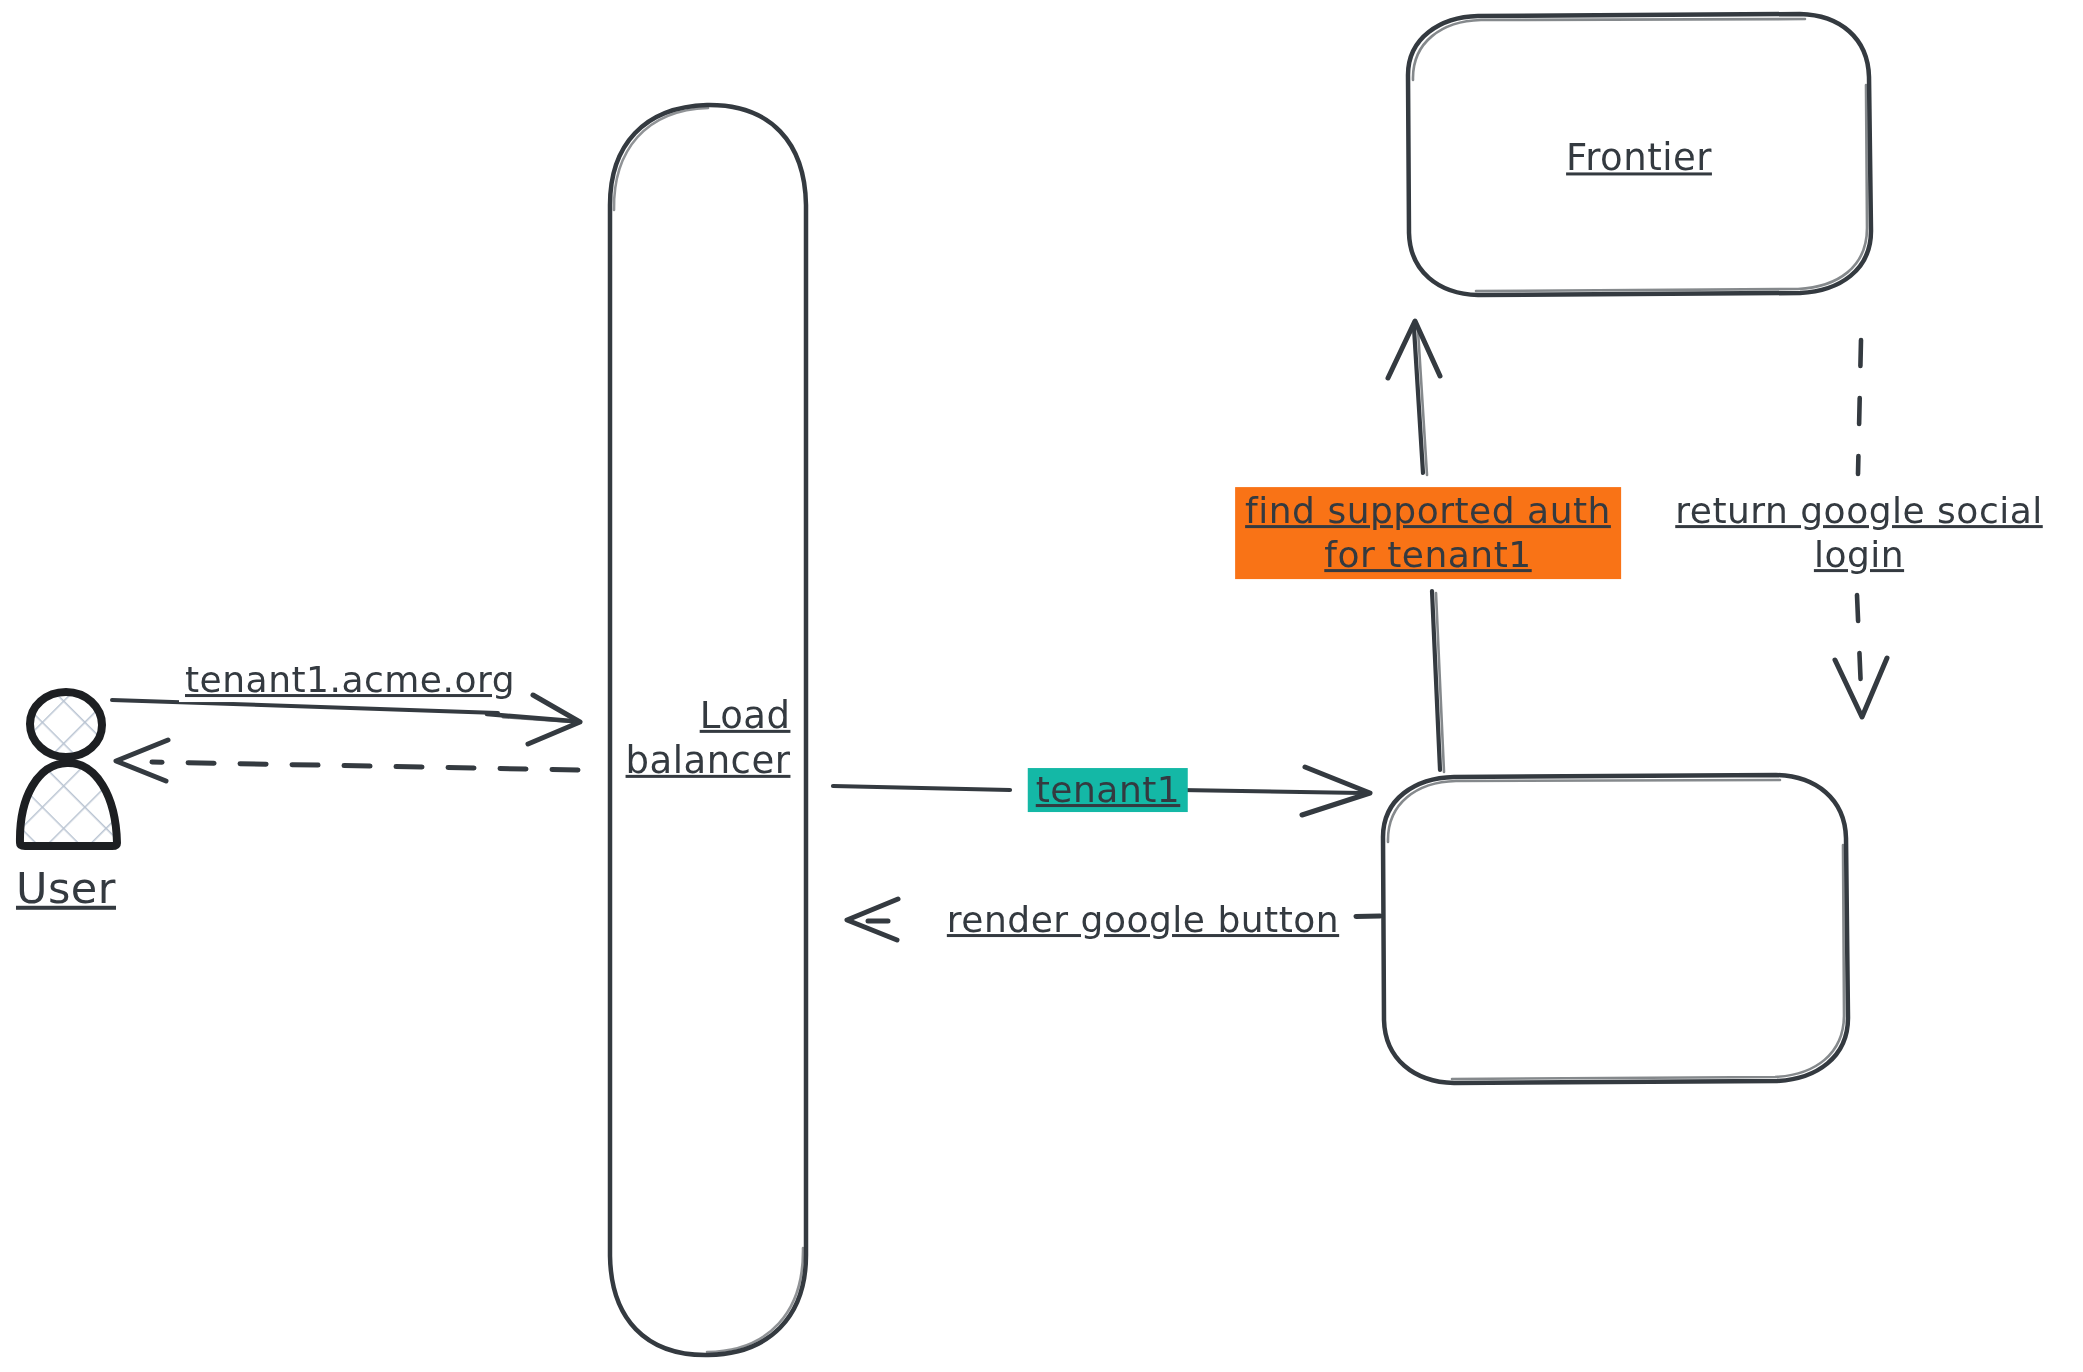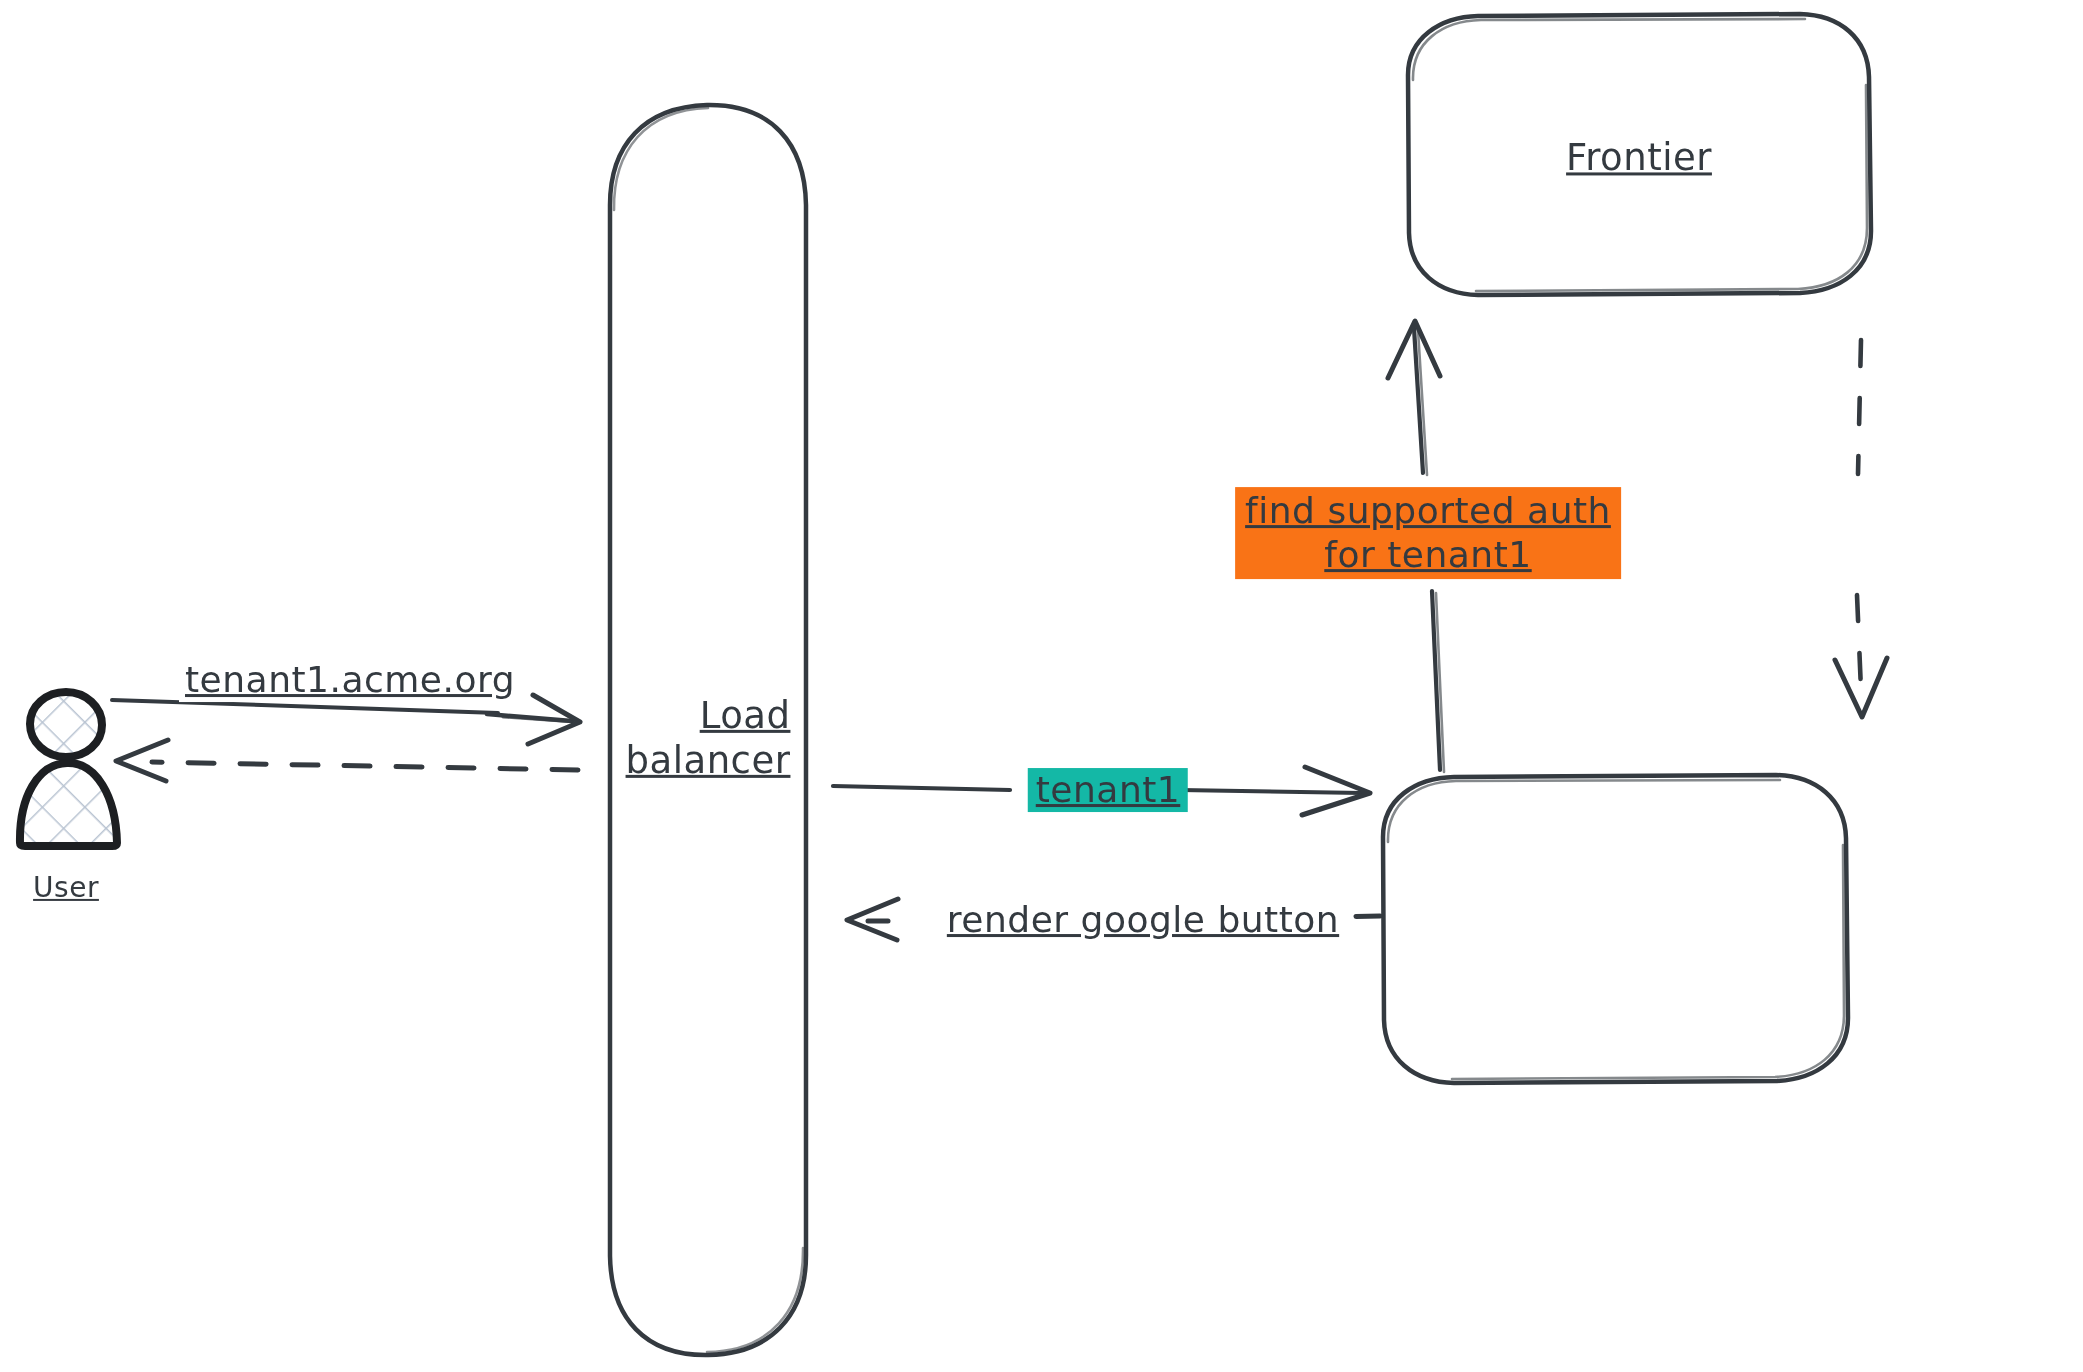--- a/index.html
+++ b/index.html
@@ -36,21 +36,21 @@
     letter-spacing: 0.5px;
     text-decoration: underline;
   }
   .node-label {
     font-size: 37px;
   }
   .edge-label {
     font-size: 36px;
   }
   .actor-label {
-    font-size: 28px;
+    font-size: 43px;
   }
   .ctr {
     transform: translate(-50%, -50%);
   }
 </style>
 </head>
 <body>
 
 <div id="canvas">
 
@@ -141,14 +141,16 @@
 
   <div class="lbl edge-label ctr" style="left:350px; top:680px; background:#ffffff; padding:0 6px;">tenant1.acme.org</div>
 
   <div class="lbl edge-label ctr" style="left:1096px; top:790px; background:#14b8a6; padding:0 8px;margin-left:12px;">tenant1</div>
 
   <div class="lbl edge-label ctr" style="left:1111px; top:920px; background:#ffffff; padding:0 8px;margin-left:32px;">render google button</div>
 
   <div class="lbl edge-label ctr" style="left:1428px; top:533px; background:#f97316; padding:2px 10px;">find supported auth
 for tenant1</div>
 
+  <div class="lbl edge-label ctr" style="left:1859px; top:533px; background:#ffffff; padding:2px 10px;">return google social
+login</div>
 
 </div>
 
 </body></html>

